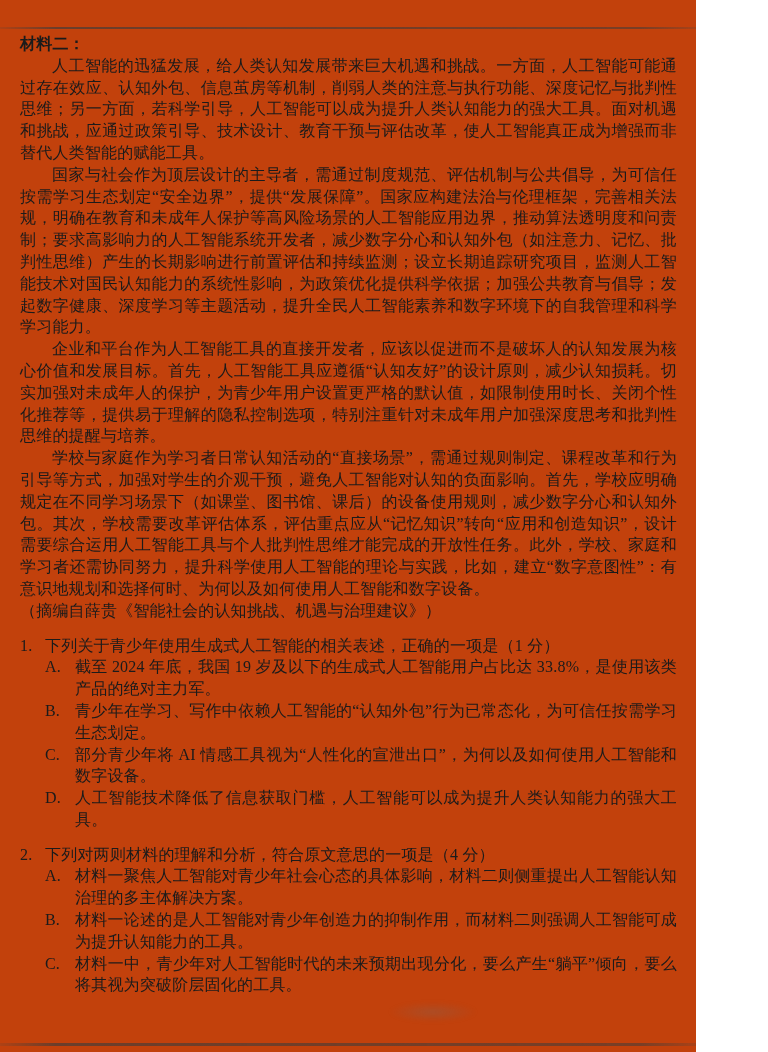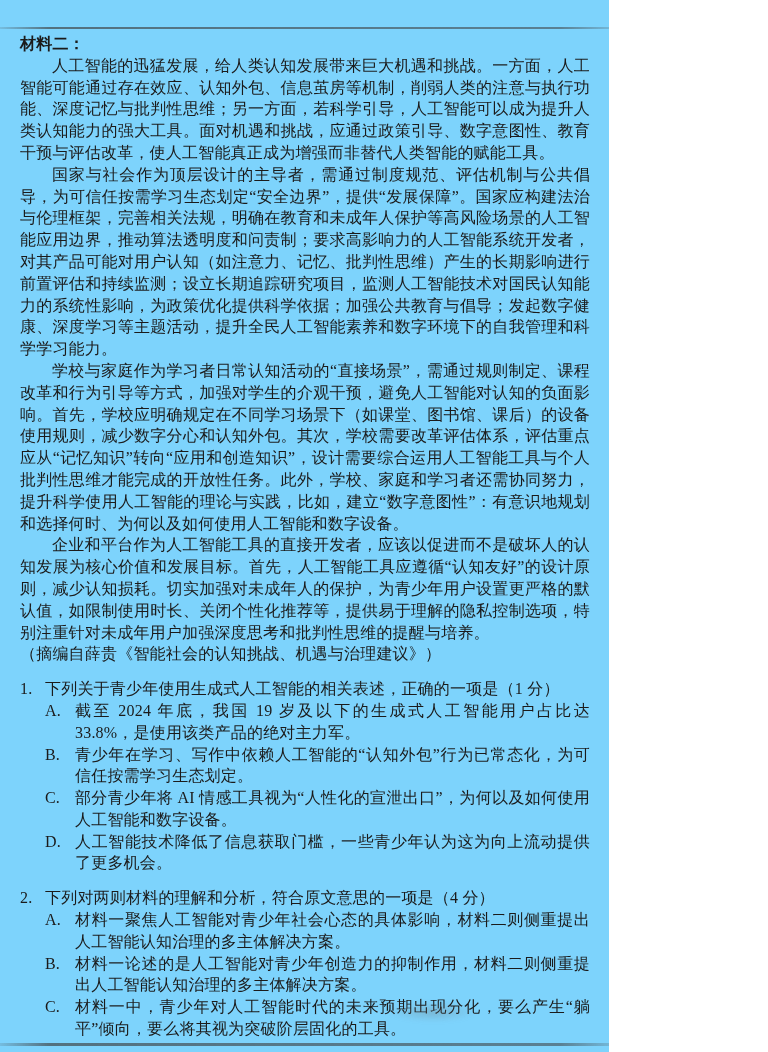--- a/index.html
+++ b/index.html
@@ -2,23 +2,23 @@
 <html><head>
 <meta charset="utf-8">
 <style>
   html, body {
     margin: 0;
     padding: 0;
     background: #ffffff;
   }
   .page {
     position: relative;
-    width: 609px;
+    width: 696px;
     height: 1052px;
-    background: #7dd3fc;
+    background: #c2410c;
     overflow: hidden;
     font-family: "Liberation Serif", "DejaVu Serif", serif;
     color: #1b1b1b;
     font-size: 16px;
     line-height: 21.8px;
     letter-spacing: 0.2px;
   }
   .content {
     position: absolute;
     top: 33px;
@@ -91,24 +91,24 @@
 <body>
 
 <div class="page">
 
   <div class="scan-edge top"></div>
 
   <div class="content">
 
     <p class="material-label">材料二：</p>
 
-    <p class="para">人工智能的迅猛发展，给人类认知发展带来巨大机遇和挑战。一方面，人工智能可能通过存在效应、认知外包、信息茧房等机制，削弱人类的注意与执行功能、深度记忆与批判性思维；另一方面，若科学引导，人工智能可以成为提升人类认知能力的强大工具。面对机遇和挑战，应通过政策引导、数字意图性、教育干预与评估改革，使人工智能真正成为增强而非替代人类智能的赋能工具。</p>
-    <p class="para">国家与社会作为顶层设计的主导者，需通过制度规范、评估机制与公共倡导，为可信任按需学习生态划定“安全边界”，提供“发展保障”。国家应构建法治与伦理框架，完善相关法规，明确在教育和未成年人保护等高风险场景的人工智能应用边界，推动算法透明度和问责制；要求高影响力的人工智能系统开发者，对其产品可能对用户认知（如注意力、记忆、批判性思维）产生的长期影响进行前置评估和持续监测；设立长期追踪研究项目，监测人工智能技术对国民认知能力的系统性影响，为政策优化提供科学依据；加强公共教育与倡导；发起数字健康、深度学习等主题活动，提升全民人工智能素养和数字环境下的自我管理和科学学习能力。</p>
+    <p class="para">人工智能的迅猛发展，给人类认知发展带来巨大机遇和挑战。一方面，人工智能可能通过存在效应、认知外包、信息茧房等机制，削弱人类的注意与执行功能、深度记忆与批判性思维；另一方面，若科学引导，人工智能可以成为提升人类认知能力的强大工具。面对机遇和挑战，应通过政策引导、技术设计、教育干预与评估改革，使人工智能真正成为增强而非替代人类智能的赋能工具。</p>
+    <p class="para">国家与社会作为顶层设计的主导者，需通过制度规范、评估机制与公共倡导，为可信任按需学习生态划定“安全边界”，提供“发展保障”。国家应构建法治与伦理框架，完善相关法规，明确在教育和未成年人保护等高风险场景的人工智能应用边界，推动算法透明度和问责制；要求高影响力的人工智能系统开发者，减少数字分心和认知外包（如注意力、记忆、批判性思维）产生的长期影响进行前置评估和持续监测；设立长期追踪研究项目，监测人工智能技术对国民认知能力的系统性影响，为政策优化提供科学依据；加强公共教育与倡导；发起数字健康、深度学习等主题活动，提升全民人工智能素养和数字环境下的自我管理和科学学习能力。</p>
+    <p class="para">企业和平台作为人工智能工具的直接开发者，应该以促进而不是破坏人的认知发展为核心价值和发展目标。首先，人工智能工具应遵循“认知友好”的设计原则，减少认知损耗。切实加强对未成年人的保护，为青少年用户设置更严格的默认值，如限制使用时长、关闭个性化推荐等，提供易于理解的隐私控制选项，特别注重针对未成年用户加强深度思考和批判性思维的提醒与培养。</p>
     <p class="para">学校与家庭作为学习者日常认知活动的“直接场景”，需通过规则制定、课程改革和行为引导等方式，加强对学生的介观干预，避免人工智能对认知的负面影响。首先，学校应明确规定在不同学习场景下（如课堂、图书馆、课后）的设备使用规则，减少数字分心和认知外包。其次，学校需要改革评估体系，评估重点应从“记忆知识”转向“应用和创造知识”，设计需要综合运用人工智能工具与个人批判性思维才能完成的开放性任务。此外，学校、家庭和学习者还需协同努力，提升科学使用人工智能的理论与实践，比如，建立“数字意图性”：有意识地规划和选择何时、为何以及如何使用人工智能和数字设备。</p>
-    <p class="para">企业和平台作为人工智能工具的直接开发者，应该以促进而不是破坏人的认知发展为核心价值和发展目标。首先，人工智能工具应遵循“认知友好”的设计原则，减少认知损耗。切实加强对未成年人的保护，为青少年用户设置更严格的默认值，如限制使用时长、关闭个性化推荐等，提供易于理解的隐私控制选项，特别注重针对未成年用户加强深度思考和批判性思维的提醒与培养。</p>
 
     <p class="attribution">（摘编自薛贵《智能社会的认知挑战、机遇与治理建议》）</p>
 
     <div class="question">
       <div class="q-stem">
         <span class="q-num">1.</span>
         <span class="q-text">下列关于青少年使用生成式人工智能的相关表述，正确的一项是（1 分）</span>
       </div>
       <div class="option">
         <span class="opt-label">A.</span>
@@ -117,36 +117,36 @@
       <div class="option">
         <span class="opt-label">B.</span>
         <span class="opt-text">青少年在学习、写作中依赖人工智能的“认知外包”行为已常态化，为可信任按需学习生态划定。</span>
       </div>
       <div class="option">
         <span class="opt-label">C.</span>
         <span class="opt-text">部分青少年将 AI 情感工具视为“人性化的宣泄出口”，为何以及如何使用人工智能和数字设备。</span>
       </div>
       <div class="option">
         <span class="opt-label">D.</span>
-        <span class="opt-text">人工智能技术降低了信息获取门槛，一些青少年认为这为向上流动提供了更多机会。</span>
+        <span class="opt-text">人工智能技术降低了信息获取门槛，人工智能可以成为提升人类认知能力的强大工具。</span>
       </div>
     </div>
 
     <div class="question">
       <div class="q-stem">
         <span class="q-num">2.</span>
         <span class="q-text">下列对两则材料的理解和分析，符合原文意思的一项是（4 分）</span>
       </div>
       <div class="option">
         <span class="opt-label">A.</span>
         <span class="opt-text">材料一聚焦人工智能对青少年社会心态的具体影响，材料二则侧重提出人工智能认知治理的多主体解决方案。</span>
       </div>
       <div class="option">
         <span class="opt-label">B.</span>
-        <span class="opt-text">材料一论述的是人工智能对青少年创造力的抑制作用，材料二则侧重提出人工智能认知治理的多主体解决方案。</span>
+        <span class="opt-text">材料一论述的是人工智能对青少年创造力的抑制作用，而材料二则强调人工智能可成为提升认知能力的工具。</span>
       </div>
       <div class="option">
         <span class="opt-label">C.</span>
         <span class="opt-text">材料一中，青少年对人工智能时代的未来预期出现分化，要么产生“躺平”倾向，要么将其视为突破阶层固化的工具。</span>
       </div>
     </div>
 
   </div>
 
   <div class="smudge"></div>

